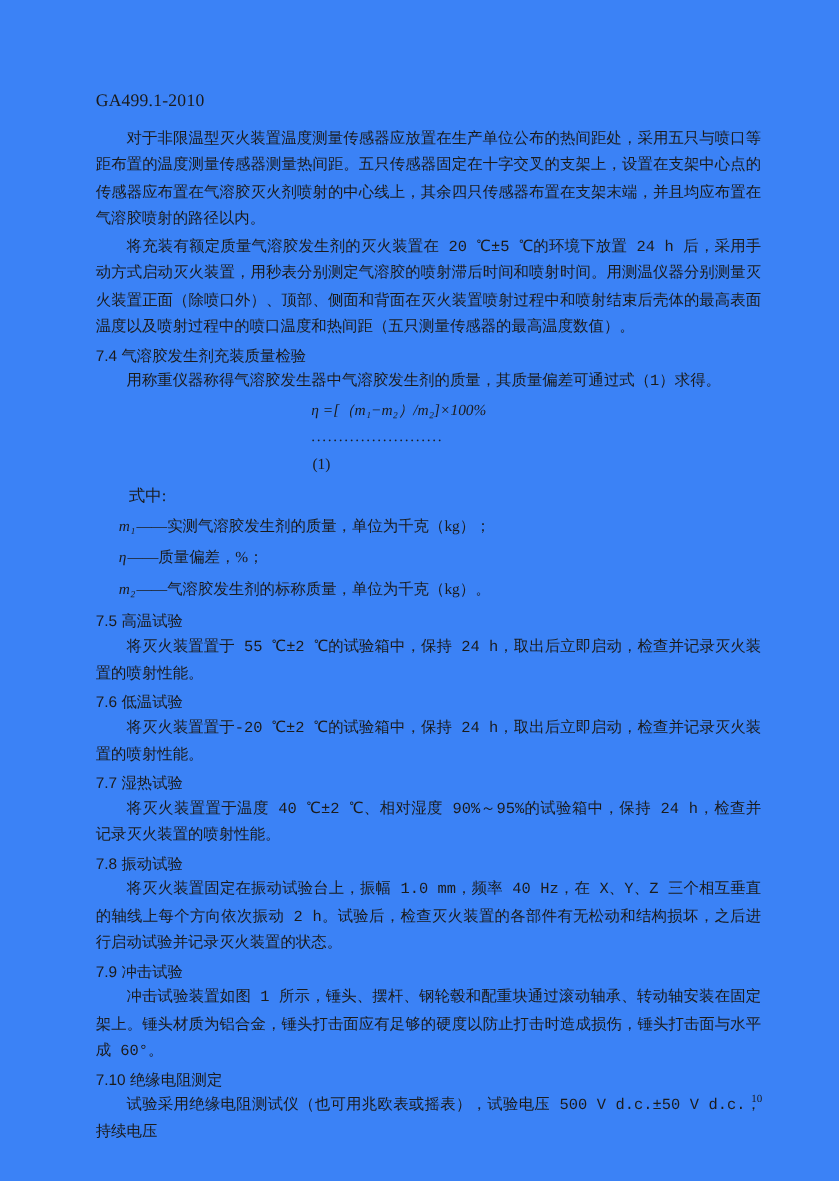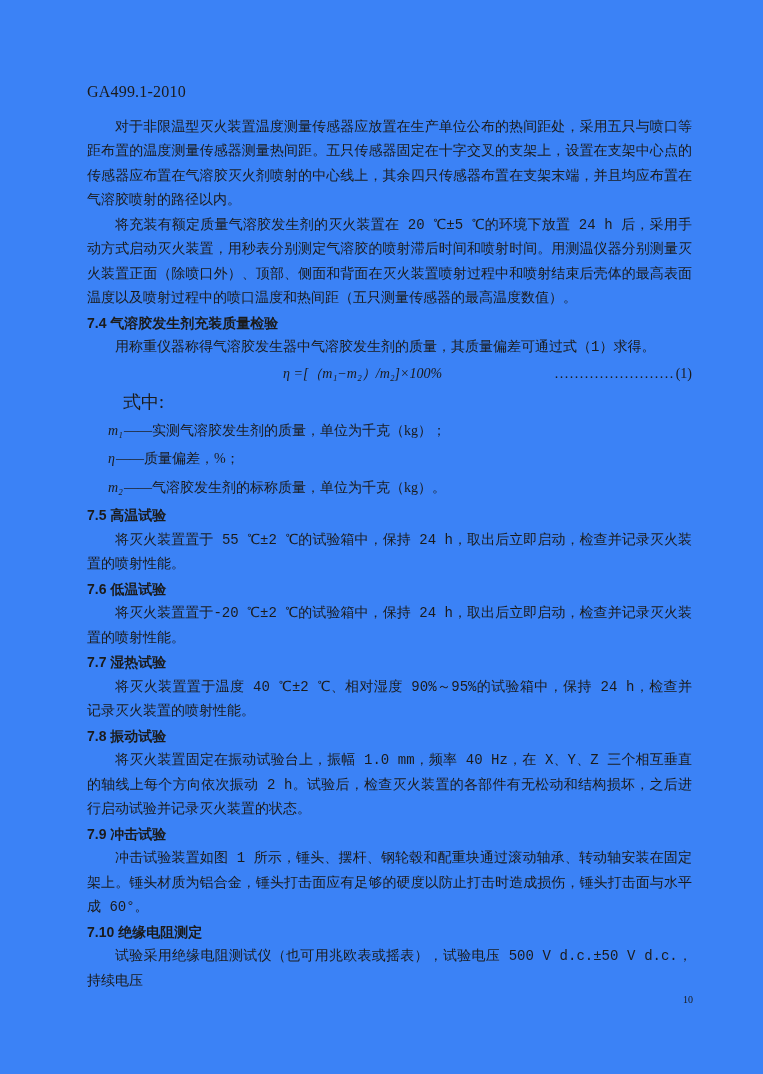--- a/index.html
+++ b/index.html
@@ -30,49 +30,50 @@
   .para {
     margin: 0;
     text-indent: 2em;
     text-align: justify;
     text-justify: inter-ideograph;
     font-family: Liberation Mono, monospace;
   }
   .heading {
     margin: 0;
     font-size: 14px;
-    font-weight: 700;
+    font-weight: 400;
     line-height: 24.5px;
     font-family: "Liberation Sans", "DejaVu Sans", sans-serif;
   }
   .formula-row {
     display: flex;
     align-items: baseline;
     padding-left: 196px;
     margin: 2px 0;
+    flex-direction: column;
   }
   .formula-expr {
     font-style: italic;
     white-space: nowrap;
   }
   .formula-leader {
     flex: 1;
     text-align: right;
     overflow: hidden;
     white-space: nowrap;
     letter-spacing: 1.5px;
   }
   .formula-num {
     padding-left: 1px;
     white-space: nowrap;
   }
   .where-label {
     margin: 4px 0 3px;
     text-indent: 2em;
-    font-size: 18px;
+    font-size: 15px;
     font-family: Liberation Serif, serif;
   }
   .definition {
     margin: 3px 0;
     padding-left: 1.5em;
     line-height: 25.5px;
     text-align: justify;
   }
   .def-var {
     font-style: italic;

